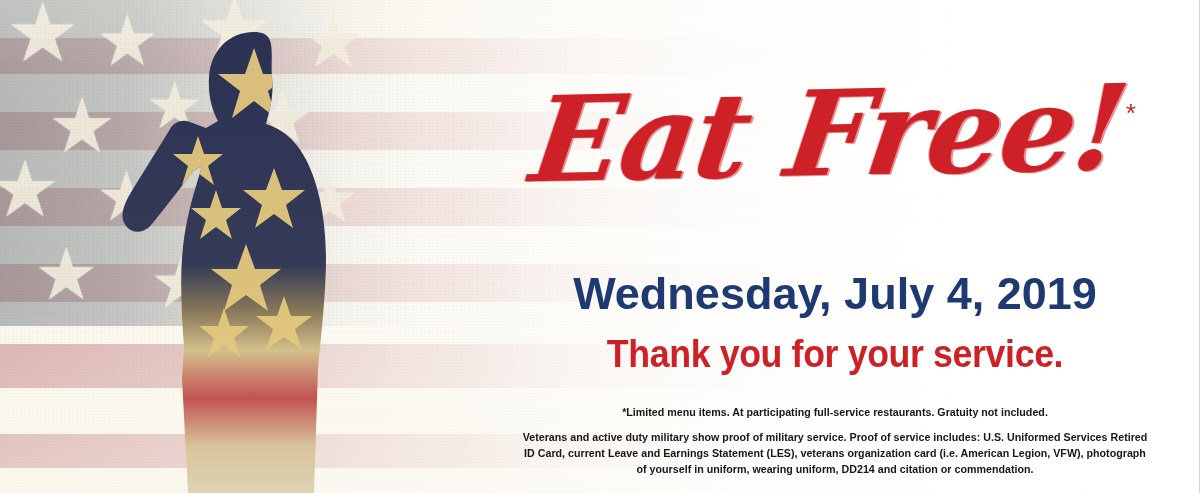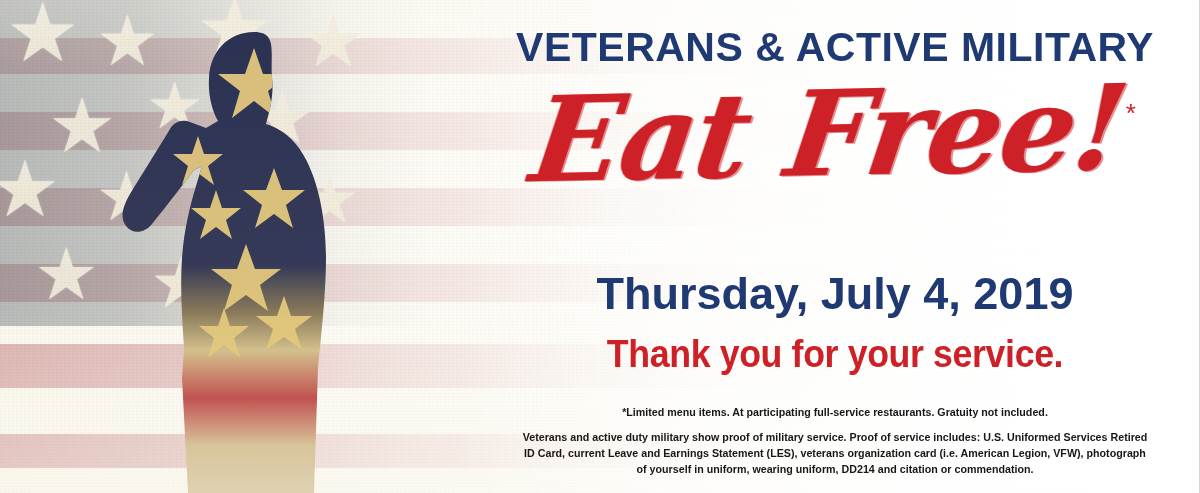--- a/index.html
+++ b/index.html
@@ -256,27 +256,26 @@
 
         <g opacity=".18">
           <rect x="0" y="0" width="330" height="475" fill="none"></rect>
         </g>
       </g>
     </svg>
   </div>
 
   <div class="content">
 
-    <div class="headline">VETERANS &amp; ACTIVE MILITARY</div>
 
     <div class="eatfree-wrap">
       <span class="eatfree">Eat Free!</span><span class="star-note">*</span>
     </div>
 
-    <div class="dateline">Thursday, July 4, 2019</div>
+    <div class="dateline">Wednesday, July 4, 2019</div>
 
     <div class="thanks">Thank you for your service.</div>
 
     <div class="fineprint">
       <span class="lead">*Limited menu items. At participating full-service restaurants. Gratuity not included.</span>
       <div class="para">
         <span>Veterans and active duty military show proof of military service. Proof of service includes: U.S. Uniformed Services Retired</span>
         <span>ID Card, current Leave and Earnings Statement (LES), veterans organization card (i.e. American Legion, VFW), photograph</span>
         <span>of yourself in uniform, wearing uniform, DD214 and citation or commendation.</span>
       </div>

